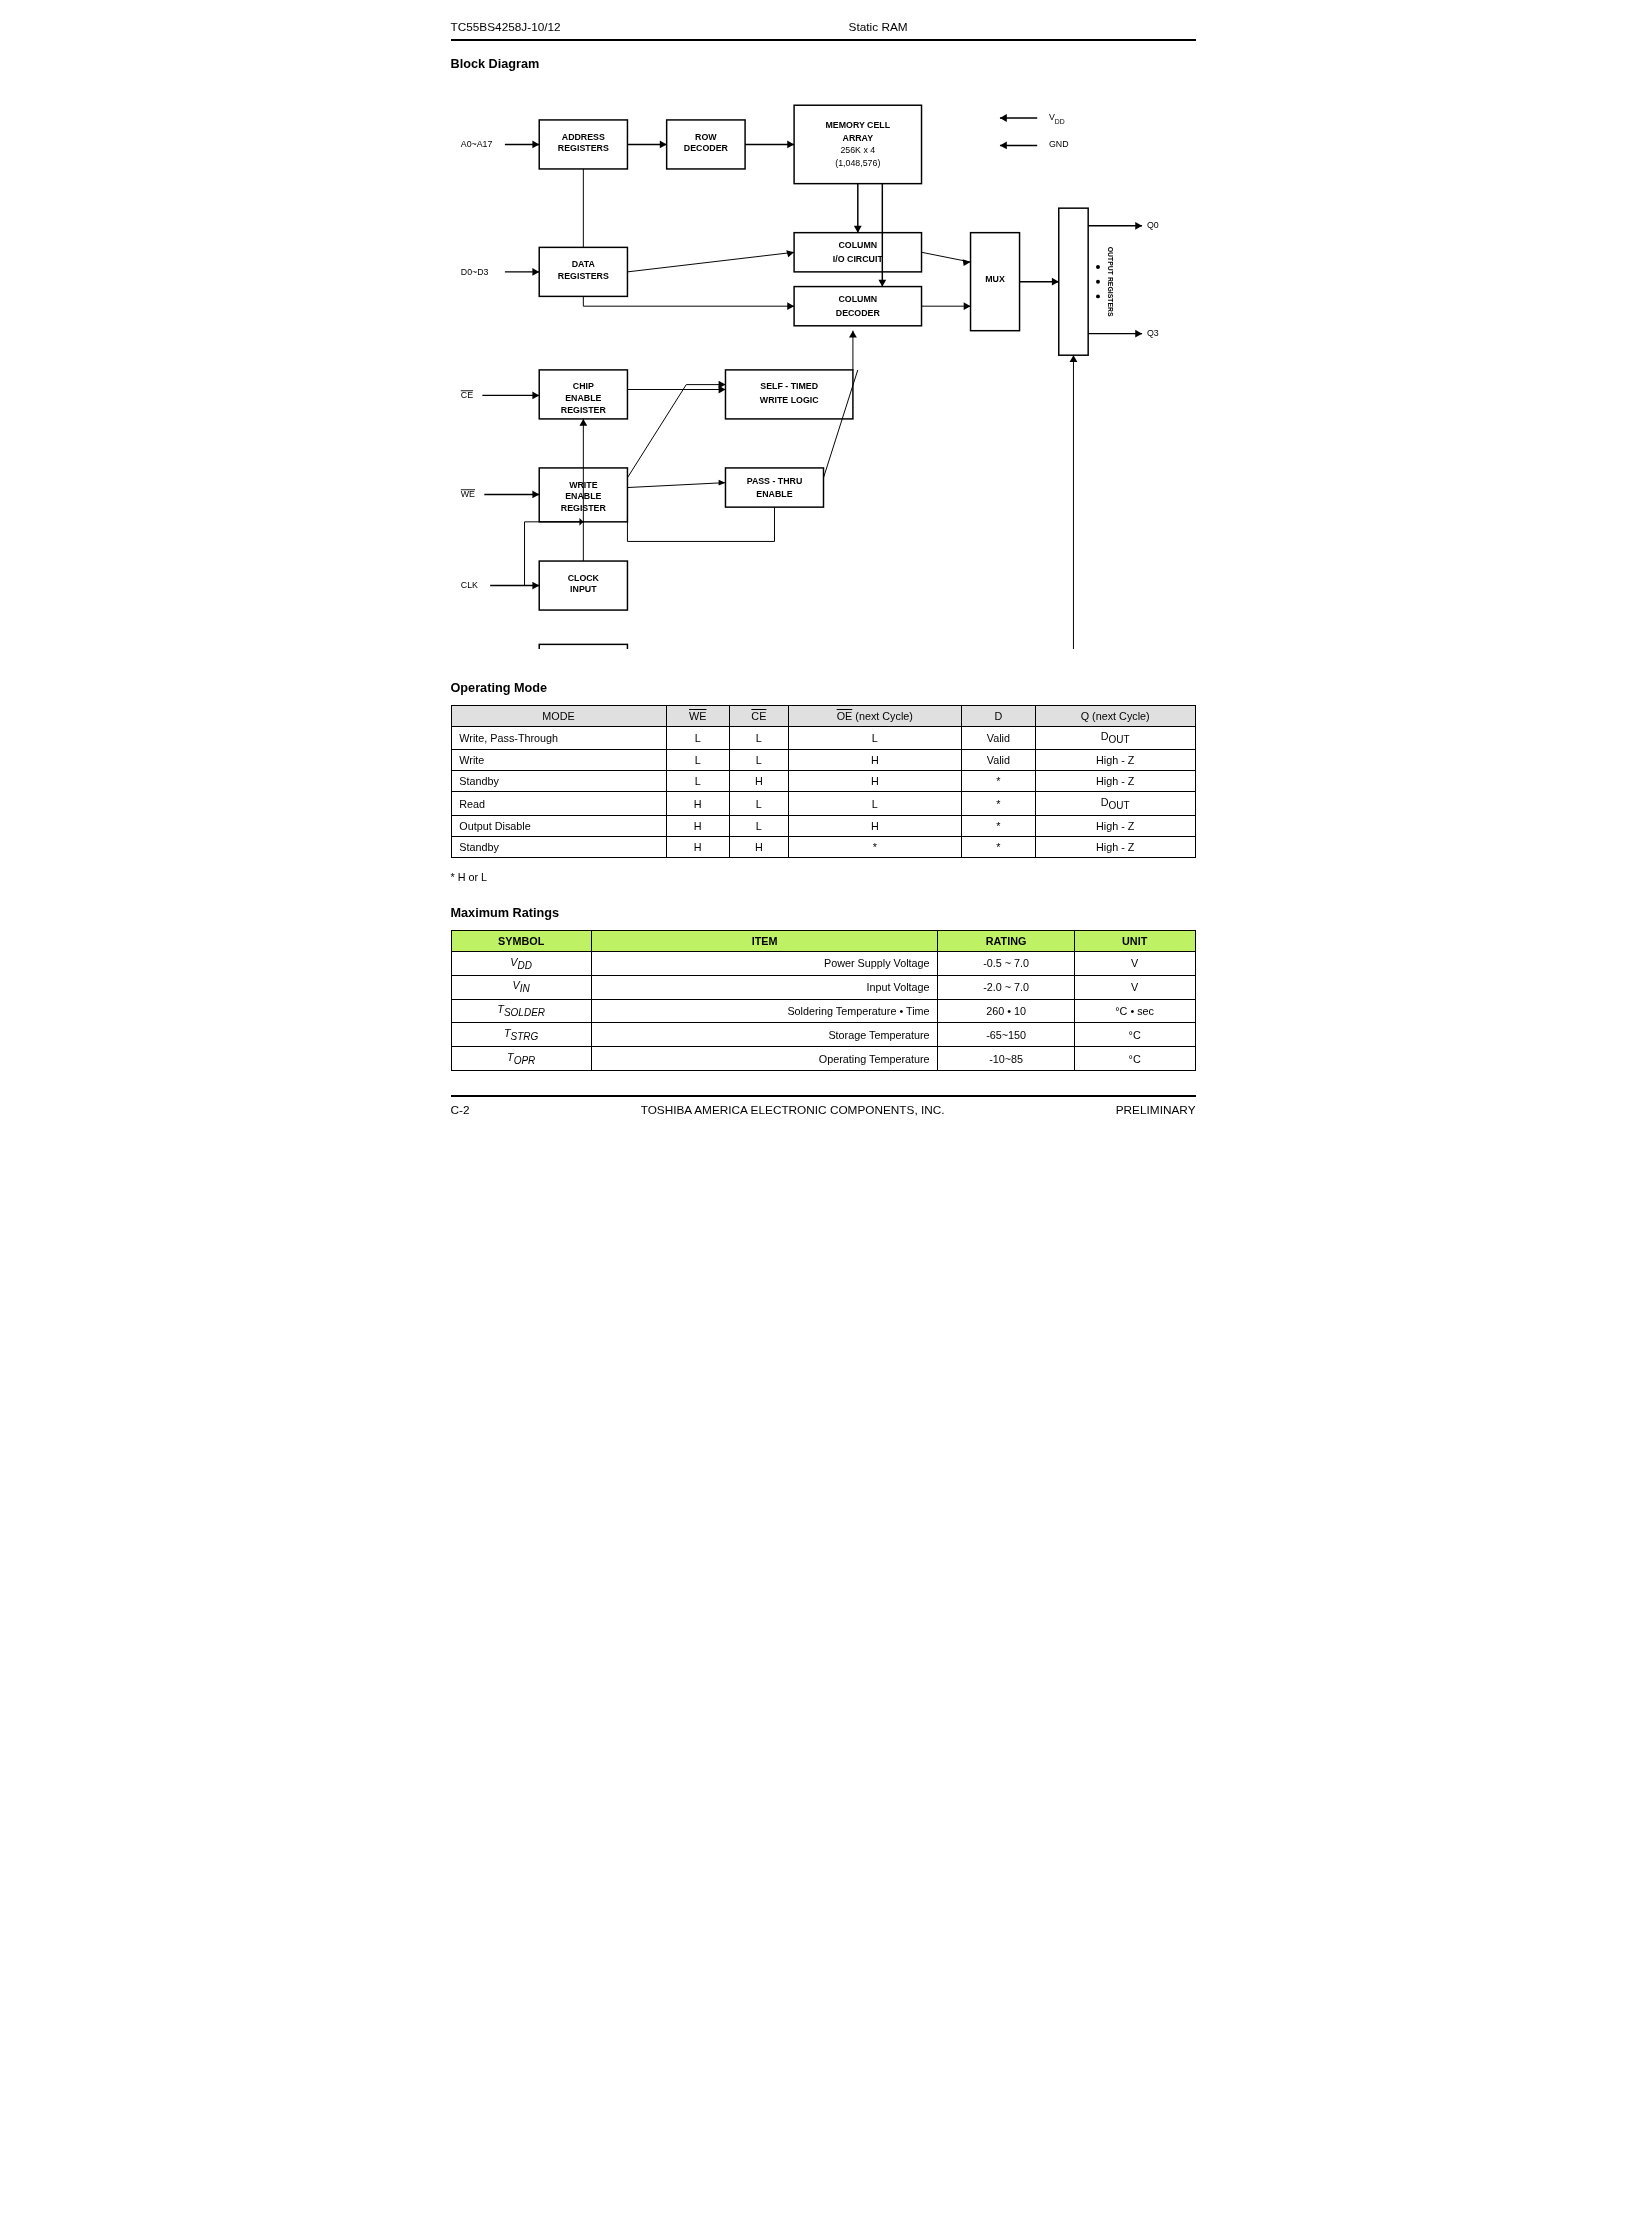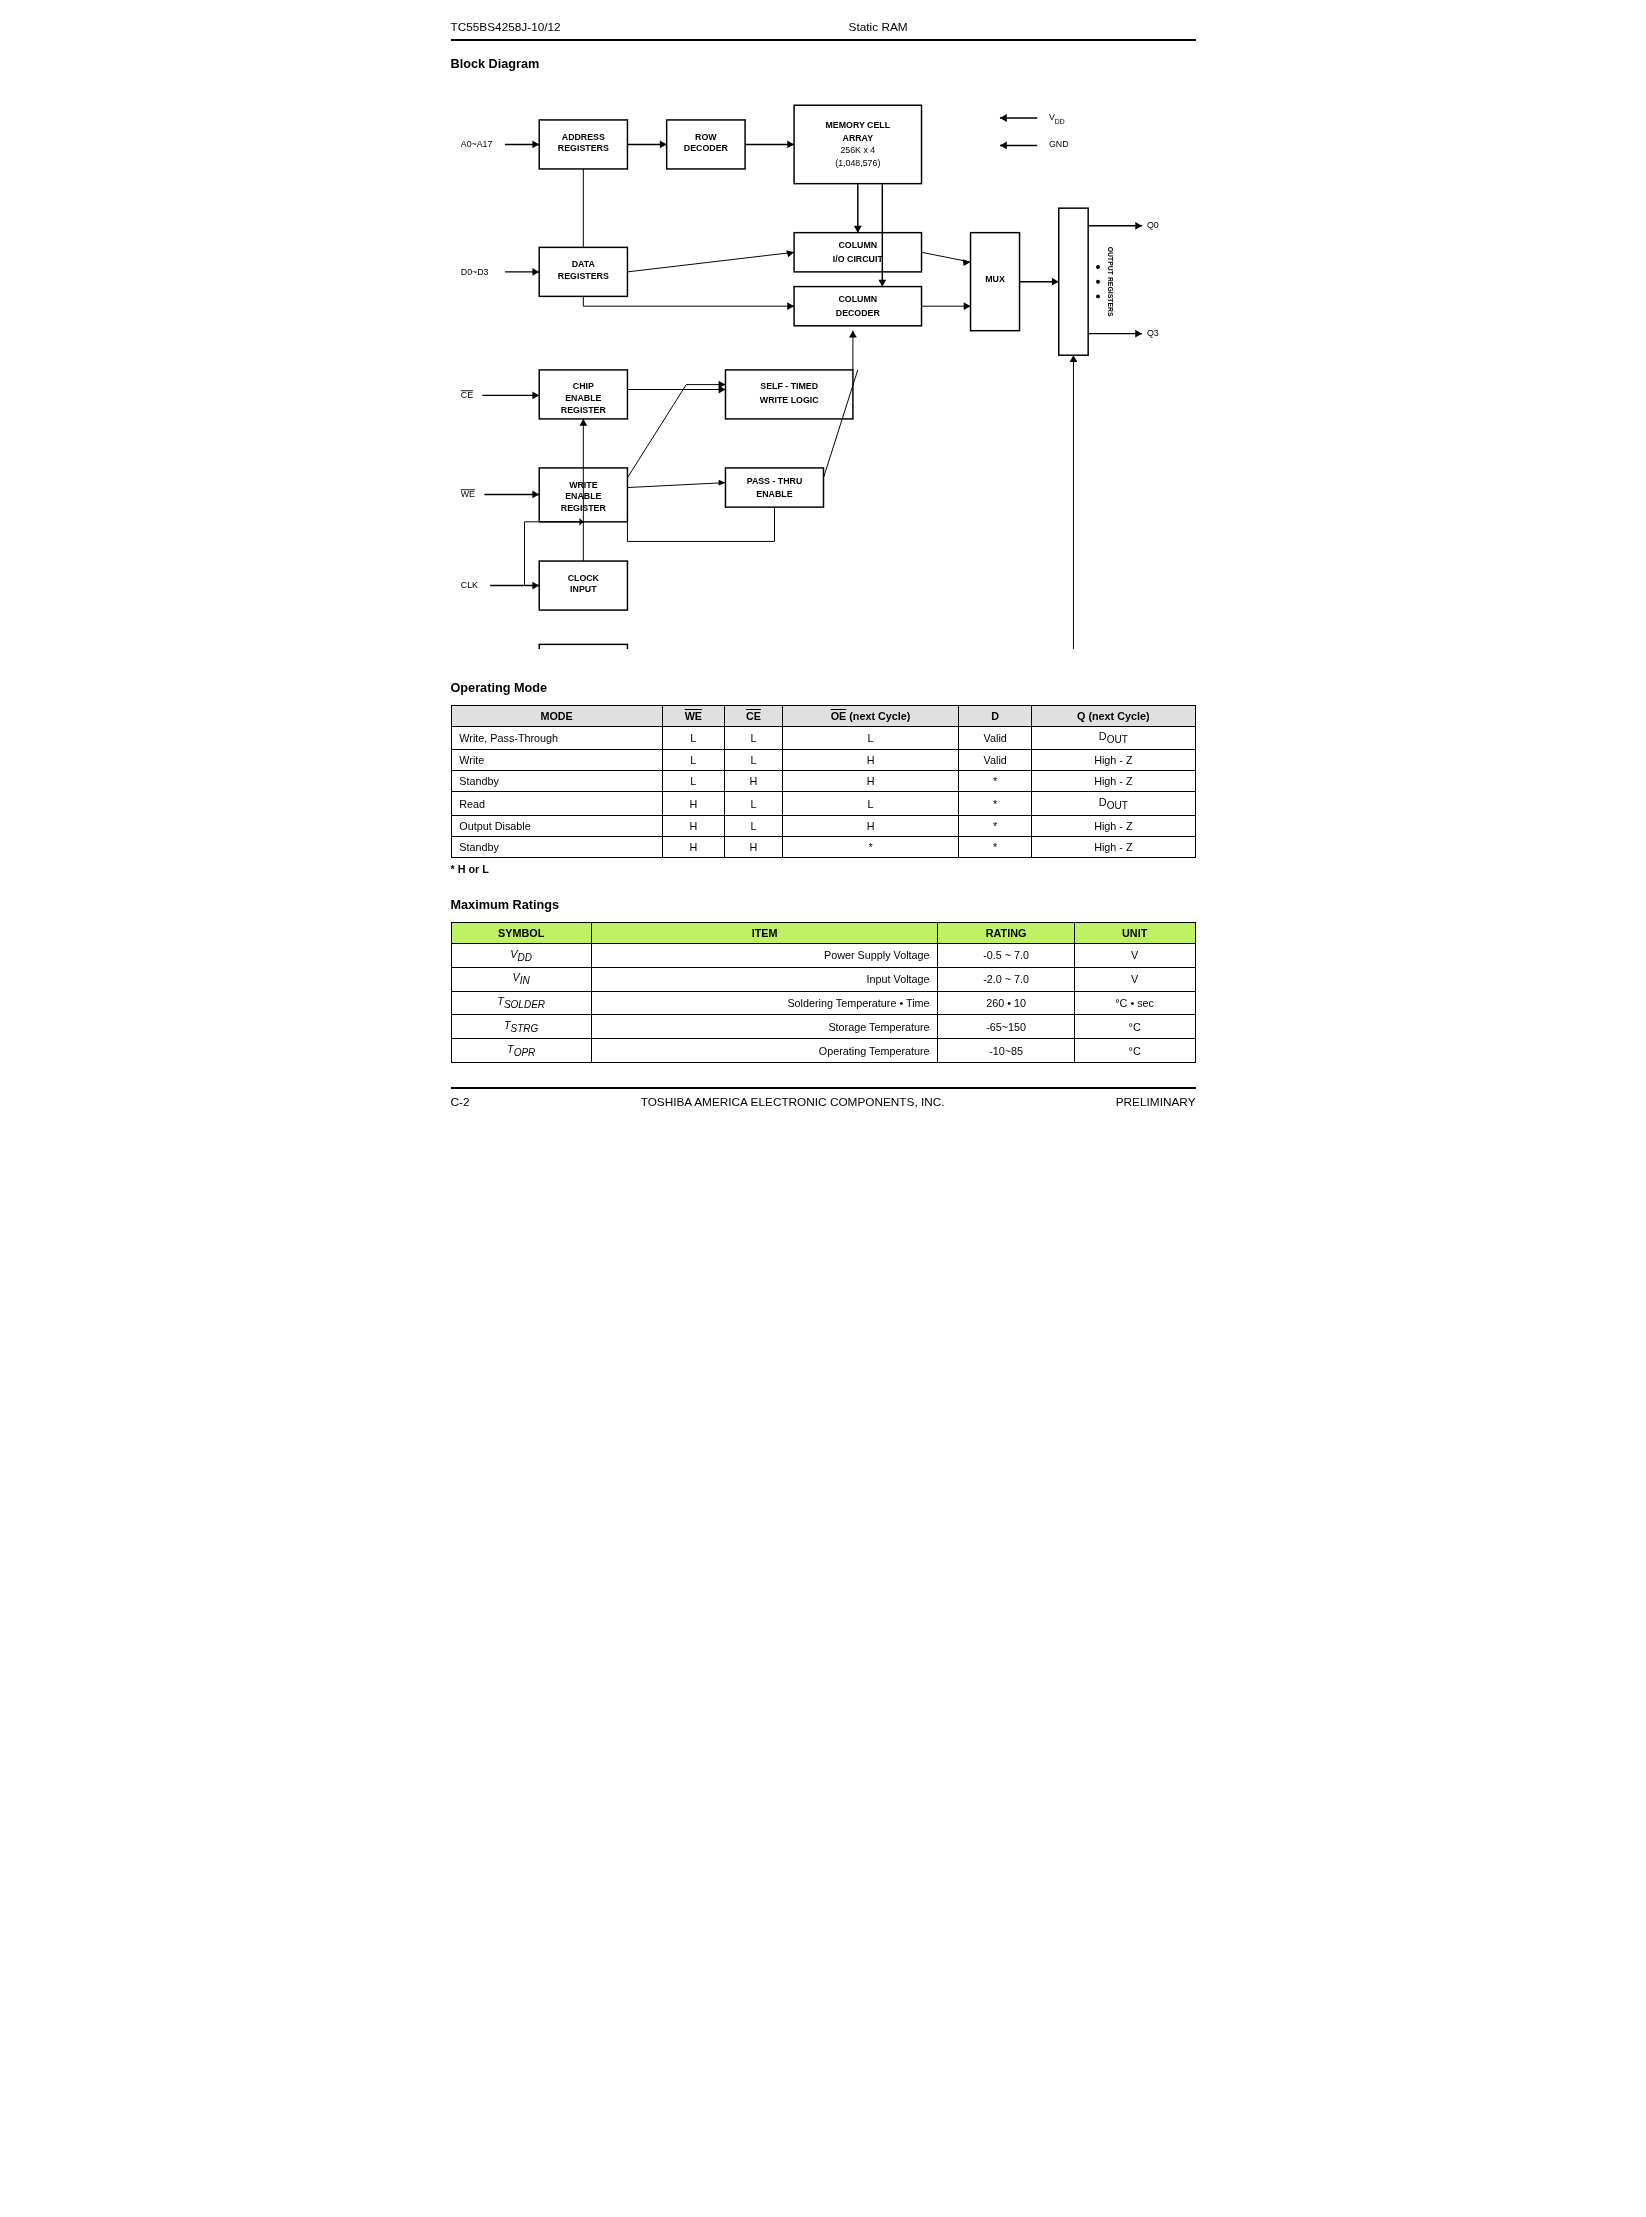--- a/index.html
+++ b/index.html
@@ -50,21 +50,21 @@
     }
 
     .operating-mode-table th, .operating-mode-table td {
       border: 1px solid #000;
       padding: 3.9px 7.8px;
       text-align: center;
       font-size: 10.8px;
     }
     .operating-mode-table th {
       background: #e0e0e0;
-      font-weight: bold;
+      font-weight: normal;
     }
     .operating-mode-table td:first-child {
       text-align: left;
     }
 
     .max-ratings-table th, .max-ratings-table td {
       border: 1px solid #000;
       padding: 3.9px 7.8px;
       text-align: center;
       font-size: 10.8px;
@@ -75,22 +75,21 @@
     }
     .max-ratings-table td:first-child {
       font-style: italic;
     }
     .max-ratings-table td:nth-child(2) {
       text-align: right;
     }
 
     .footnote {
       font-size: 10.8px;
-      margin: 5px 0;
-      font-weight: bold;
+      margin: 13px 0;
     }
 
     .footer {
       display: flex;
       justify-content: space-between;
       align-items: flex-start;
       border-top: 2px solid #000;
       padding-top: 5.9px;
       margin-top: 19.6px;
     }

